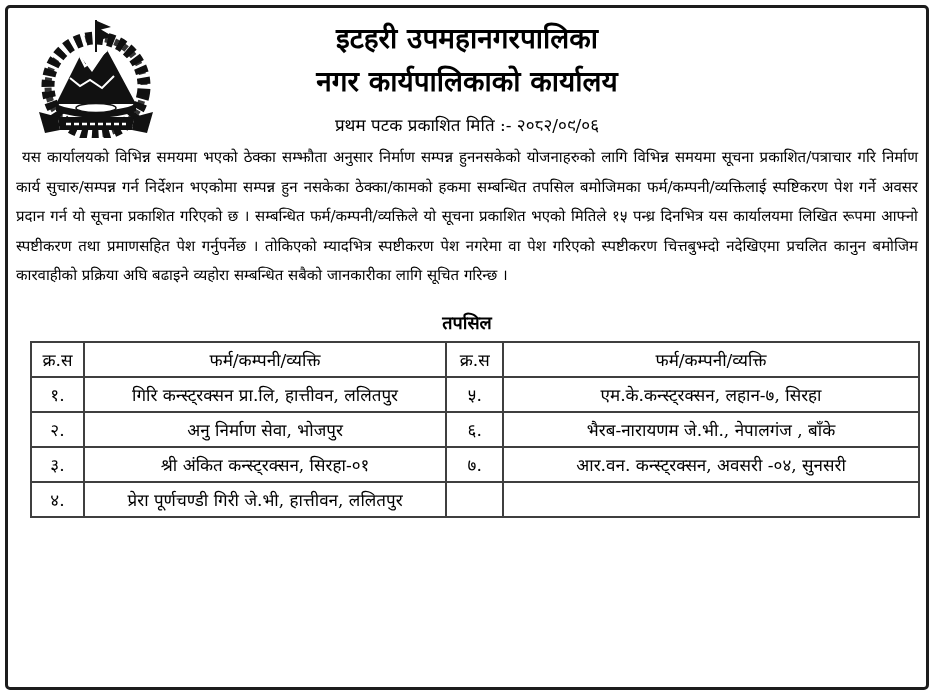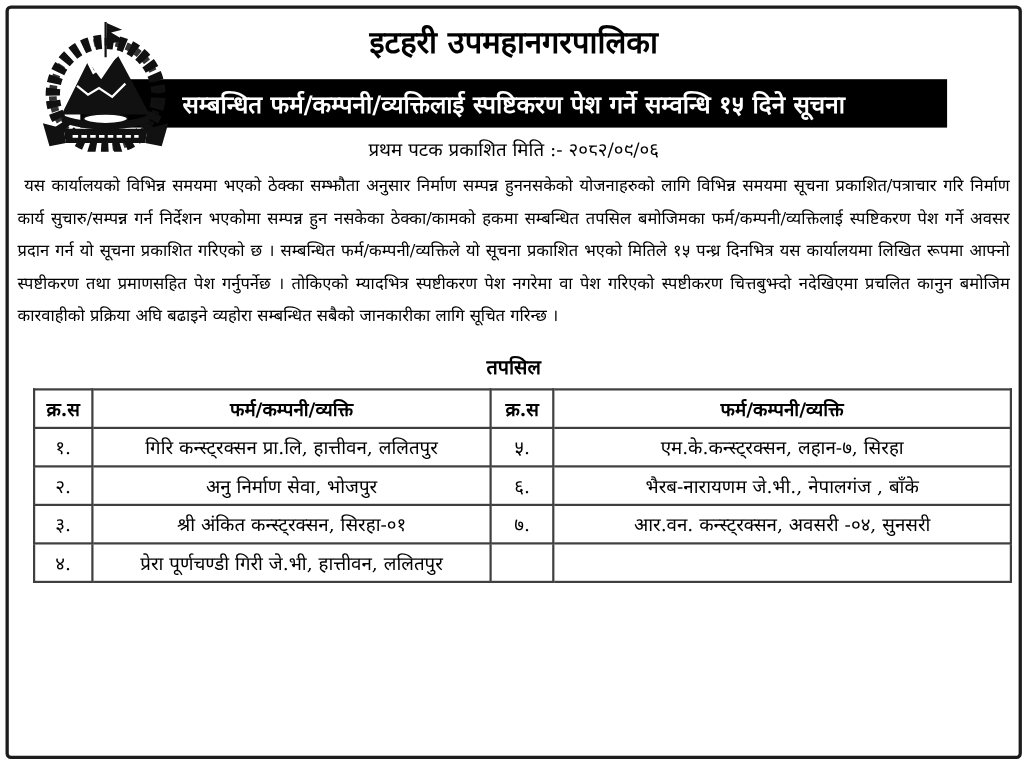--- a/index.html
+++ b/index.html
@@ -33,21 +33,21 @@
   .schedule-heading{
     text-align:center;font-size:18px;font-weight:bold;margin-top:19px;line-height:26px;
   }
   table.notice-table{
     border-collapse:collapse;margin:5px 0 0 16px;table-layout:fixed;
   }
   table.notice-table th, table.notice-table td{
     border:2px solid #3f3f3f;text-align:center;vertical-align:middle;
     height:33px;font-size:17px;padding:0 4px;overflow:hidden;white-space:nowrap;
   }
-  table.notice-table th{font-weight:bold;margin-top:48px;}
+  table.notice-table th{font-weight:normal;margin-top:48px;}
   td.empty-cell{border:none;}
   .c-sn{width:53px;}
   .c-firm-l{width:363px;}
   .c-sn2{width:57px;}
   .c-firm-r{width:417px;}
 </style>
 </head>
 <body>
 
 <div class="page">
@@ -79,23 +79,23 @@
       <g>
         <path d="M28,101 L104,101 L102,114 L30,114 Z" fill="#111"></path>
         <path d="M28,101 L9,96 L15,117 L30,114 Z" fill="#111"></path>
         <path d="M104,101 L123,96 L117,117 L102,114 Z" fill="#111"></path>
         <line x1="36" y1="108" x2="96" y2="108" stroke="#fff" stroke-width="2.5" stroke-dasharray="5 3"></line>
       </g>
     </svg>
 
     <div class="header">
       <div class="org-name">इटहरी उपमहानगरपालिका</div>
+      <div class="office-name">नगर कार्यपालिकाको कार्यालय</div>
     </div>
 
-    <div class="banner">सम्बन्धित फर्म/कम्पनी/व्यक्तिलाई स्पष्टिकरण पेश गर्ने सम्वन्धि १५ दिने सूचना</div>
 
     <div class="date-line">प्रथम पटक प्रकाशित मिति :- २०८२/०९/०६</div>
 
     <div class="body-text">यस कार्यालयको विभिन्न समयमा भएको ठेक्का सम्झौता अनुसार निर्माण सम्पन्न हुननसकेको योजनाहरुको लागि विभिन्न समयमा सूचना प्रकाशित/पत्राचार गरि निर्माण कार्य सुचारु/सम्पन्न गर्न निर्देशन भएकोमा सम्पन्न हुन नसकेका ठेक्का/कामको हकमा सम्बन्धित तपसिल बमोजिमका फर्म/कम्पनी/व्यक्तिलाई स्पष्टिकरण पेश गर्ने अवसर प्रदान गर्न यो सूचना प्रकाशित गरिएको छ । सम्बन्धित फर्म/कम्पनी/व्यक्तिले यो सूचना प्रकाशित भएको मितिले १५ पन्ध्र दिनभित्र यस कार्यालयमा लिखित रूपमा आफ्नो स्पष्टीकरण तथा प्रमाणसहित पेश गर्नुपर्नेछ । तोकिएको म्यादभित्र स्पष्टीकरण पेश नगरेमा वा पेश गरिएको स्पष्टीकरण चित्तबुझ्दो नदेखिएमा प्रचलित कानुन बमोजिम कारवाहीको प्रक्रिया अघि बढाइने व्यहोरा सम्बन्धित सबैको जानकारीका लागि सूचित गरिन्छ ।</div>
 
     <div class="schedule-heading">तपसिल</div>
 
     <table class="notice-table">
       <colgroup>
         <col class="c-sn">

